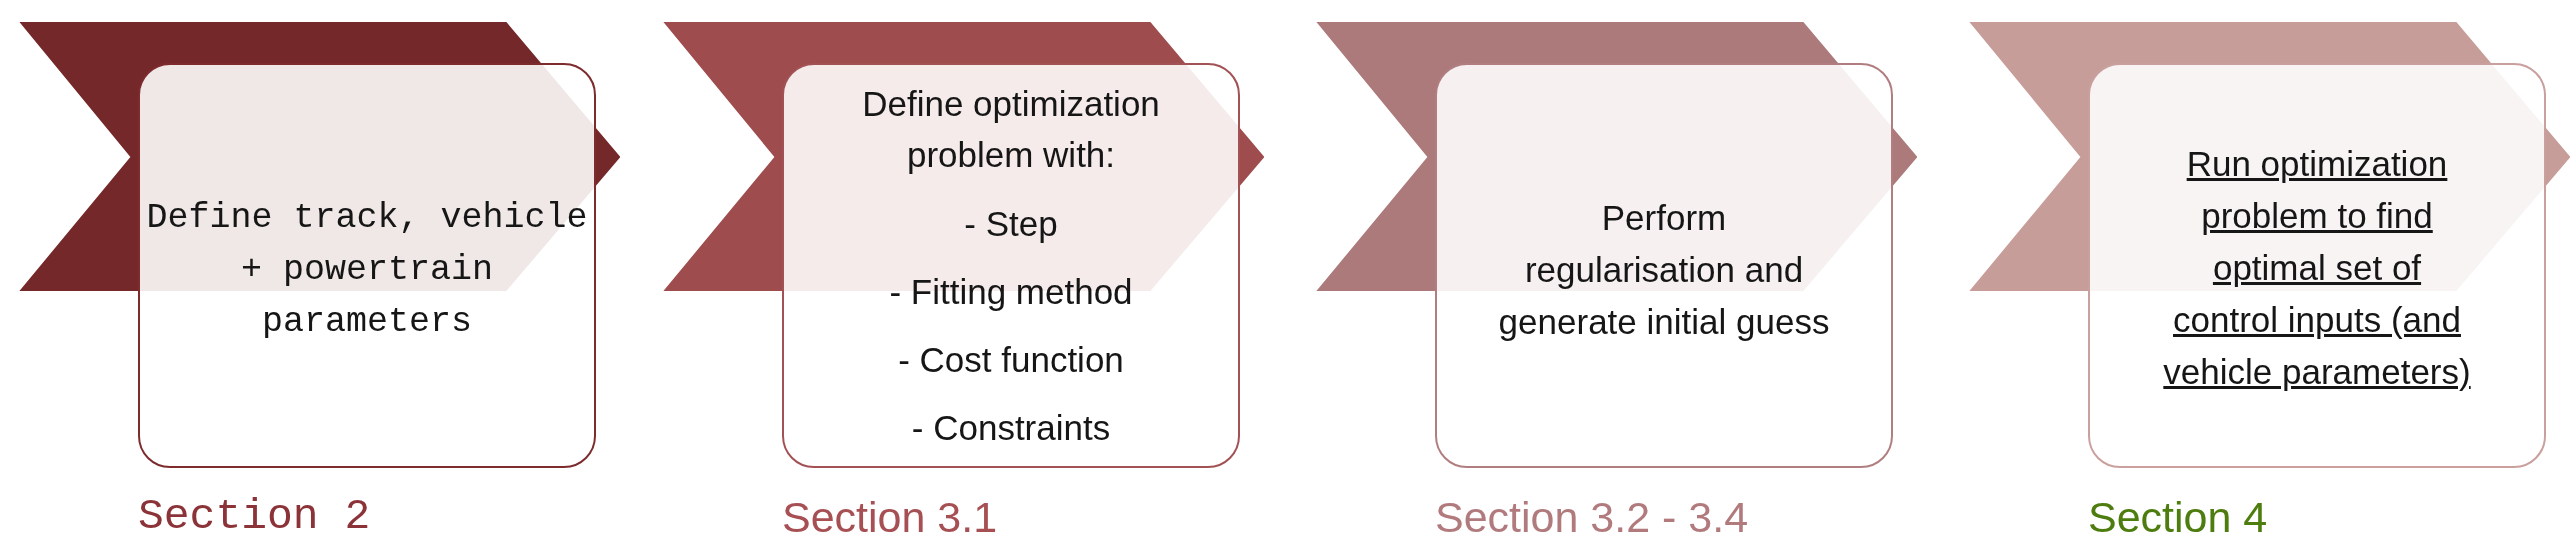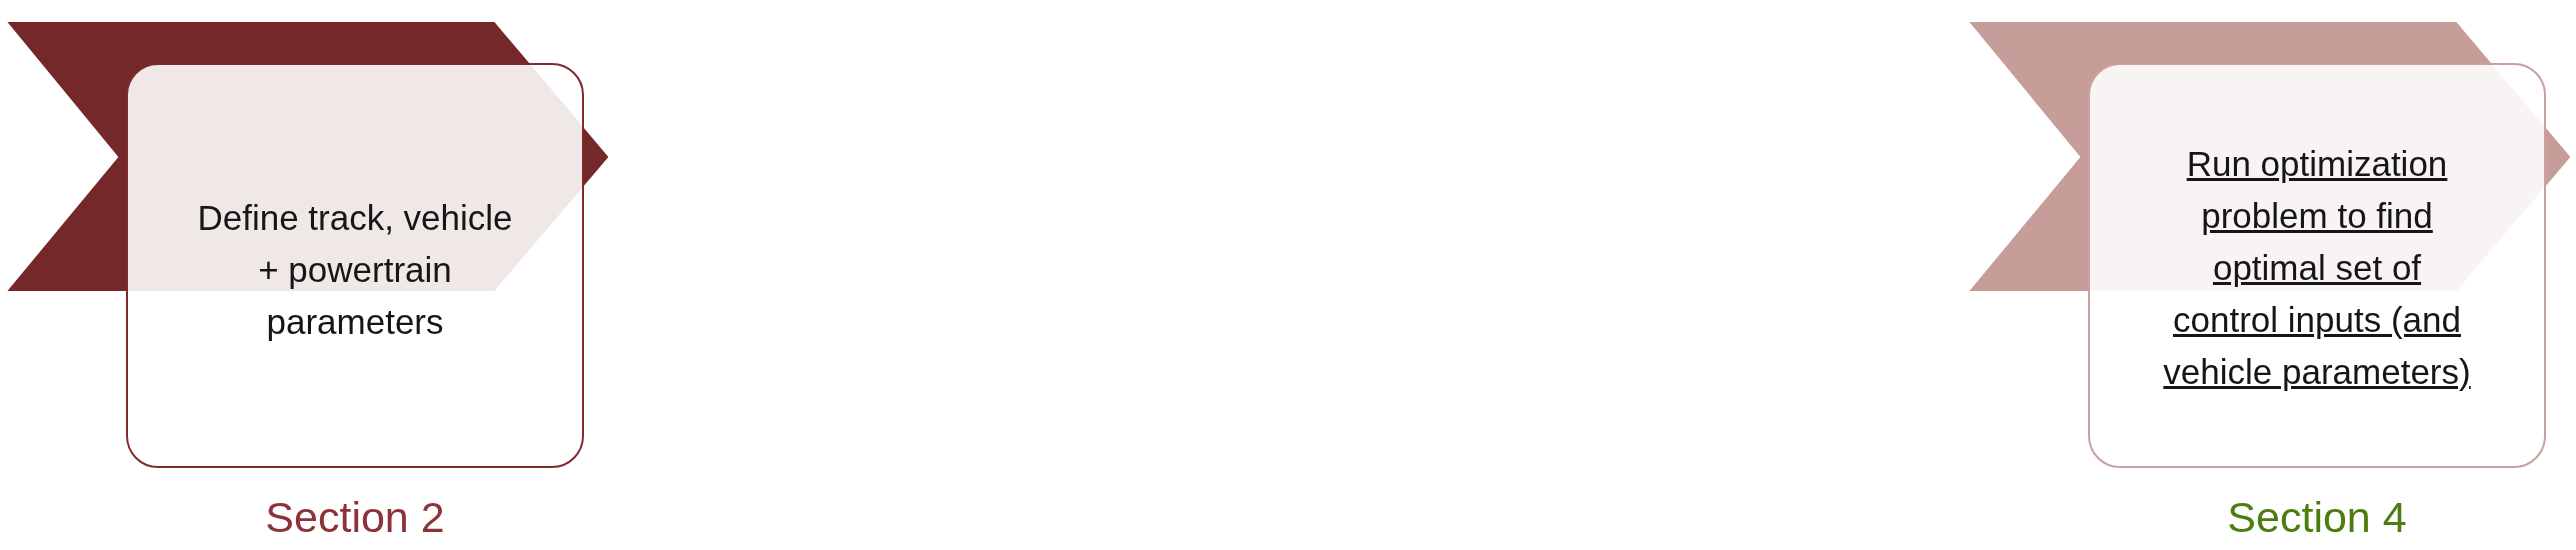--- a/index.html
+++ b/index.html
@@ -4,21 +4,21 @@
 <style>
   html,body{margin:0;padding:0;background:#ffffff;}
   .stage{
     position:relative;
     width:2576px;height:551px;
     background:#ffffff;
     font-family:"Liberation Sans", sans-serif;
     overflow:hidden;
   }
   .panel{position:absolute;top:0;width:635px;height:551px;}
-  .panel.k0{left:1px;}
+  .panel.k0{left:13px;font-family:Liberation Mono, monospace;}
   .panel.k1{left:657px;}
   .panel.k2{left:1310px;}
   .panel.k3{left:1963px;}
 
   
   .chevron{
     position:absolute;left:6.4px;top:22px;width:601px;height:269px;
     clip-path:polygon(0 0, 487px 0, 601px 135px, 487px 269px, 0 269px, 111px 135px);
     background:#752829;
   }
@@ -37,38 +37,57 @@
     text-align:center;white-space:pre-line;
     font-size:35px;color:#161616;
   }
   .pos-std{top:192px;line-height:52px;}      
   .pos-p4{top:138px;line-height:52px;text-decoration:underline;}       
   .pos-p2-head{top:78px;line-height:51px;}   
   .pos-p2-bullets{top:190px;line-height:68px;} 
 
   .label{
     position:absolute;left:125px;top:492px;width:458px;
-    text-align:center;font-size:43px;line-height:50px;color:#752829;
+    text-align:left;font-size:43px;line-height:50px;color:#752829;
   }
 </style>
 </head>
 <body>
 
 <div class="stage">
 
   <div class="panel k0">
     <div class="chevron" style="background: rgb(117, 40, 41);"></div>
     <div class="card" style="border-color: rgb(125, 43, 45);"></div>
     <div class="body pos-std">Define track, vehicle
 + powertrain
 parameters</div>
     <div class="label" style="color: rgb(139, 51, 56);">Section 2</div>
   </div>
 
+  <div class="panel k1">
+    <div class="chevron" style="background: rgb(159, 76, 78);"></div>
+    <div class="card" style="border-color: rgb(162, 81, 84);"></div>
+    <div class="body pos-p2-head">Define optimization
+problem with:</div>
+    <div class="body pos-p2-bullets">- Step
+- Fitting method
+- Cost function
+- Constraints</div>
+    <div class="label" style="color: rgb(166, 80, 84);">Section 3.1</div>
+  </div>
 
+  <div class="panel k2">
+    <div class="chevron" style="background: rgb(172, 122, 123);"></div>
+    <div class="card" style="border-color: rgb(176, 126, 128);"></div>
+    <div class="body pos-std">Perform
+regularisation and
+generate initial guess</div>
+    <div class="label" style="color: rgb(177, 123, 126);">Section 3.2 - 3.4</div>
+  </div>
 
   <div class="panel k3">
     <div class="chevron" style="background: rgb(199, 157, 153);"></div>
     <div class="card" style="border-color: rgb(201, 160, 157);"></div>
     <div class="body pos-p4">Run optimization
 problem to find
 optimal set of
 control inputs (and
 vehicle parameters)</div>
     <div class="label" style="color: #4d7c0f;">Section 4</div>

